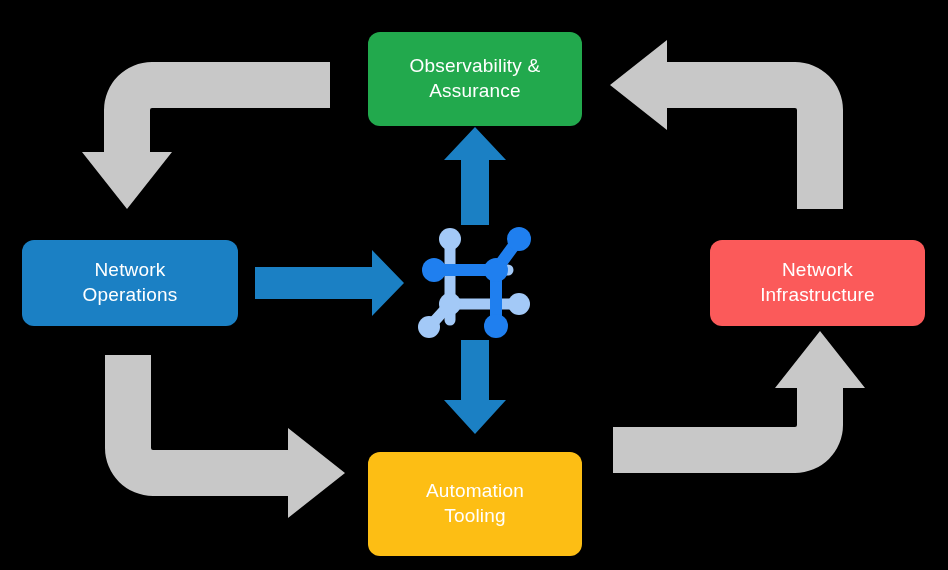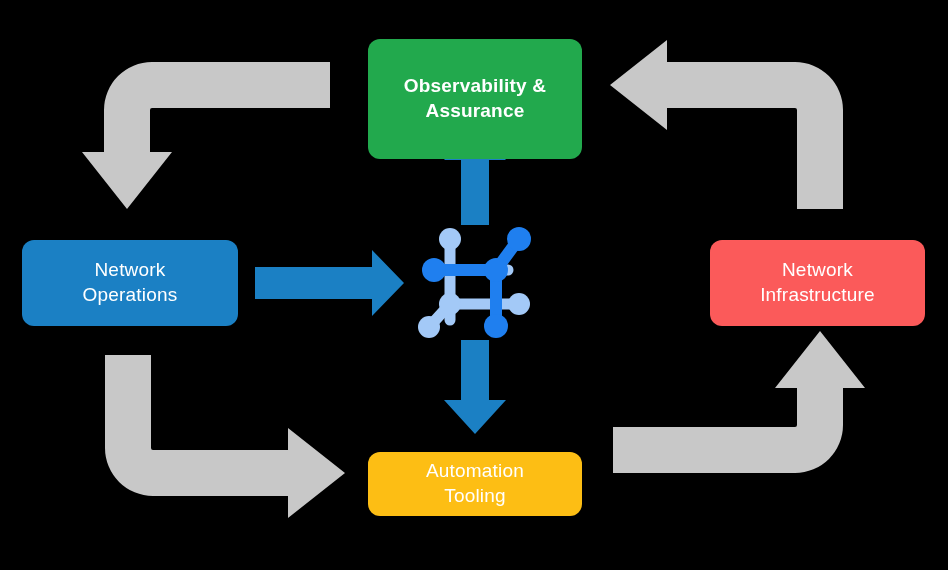--- a/index.html
+++ b/index.html
@@ -4,24 +4,24 @@
 <style>
   html,body{margin:0;padding:0;background:#000;}
   body{width:948px;height:570px;overflow:hidden;
        font-family:"Liberation Sans","DejaVu Sans",sans-serif;}
   #stage{position:relative;width:948px;height:570px;background:#000;}
   #stage svg.layer{position:absolute;left:0;top:0;width:948px;height:570px;}
 
   .node-box{position:absolute;display:flex;align-items:center;justify-content:center;
             border-radius:12px;color:#fff;text-align:center;line-height:1.3;
             font-size:19px;font-weight:400;letter-spacing:.2px;white-space:pre-line;}
-  #box-observability{left:368px;top:39px;width:214px;height:120px;background:#22a94d;font-weight:bold;}
+  #box-observability{left:368px;top:32px;width:214px;height:94px;background:#22a94d;}
   #box-network-operations{left:22px;top:240px;width:216px;height:86px;background:#1b80c4;}
   #box-network-infrastructure{left:710px;top:240px;width:215px;height:86px;background:#fb5a5a;}
-  #box-automation{left:368px;top:452px;width:214px;height:64px;background:#fdbe14;}
+  #box-automation{left:368px;top:452px;width:214px;height:104px;background:#fdbe14;}
 
   .center-icon{position:absolute;left:418px;top:222px;width:118px;height:118px;}
 </style>
 </head>
 <body>
 
 <div id="stage">
 
   <svg class="layer" viewBox="0 0 948 570">
 

